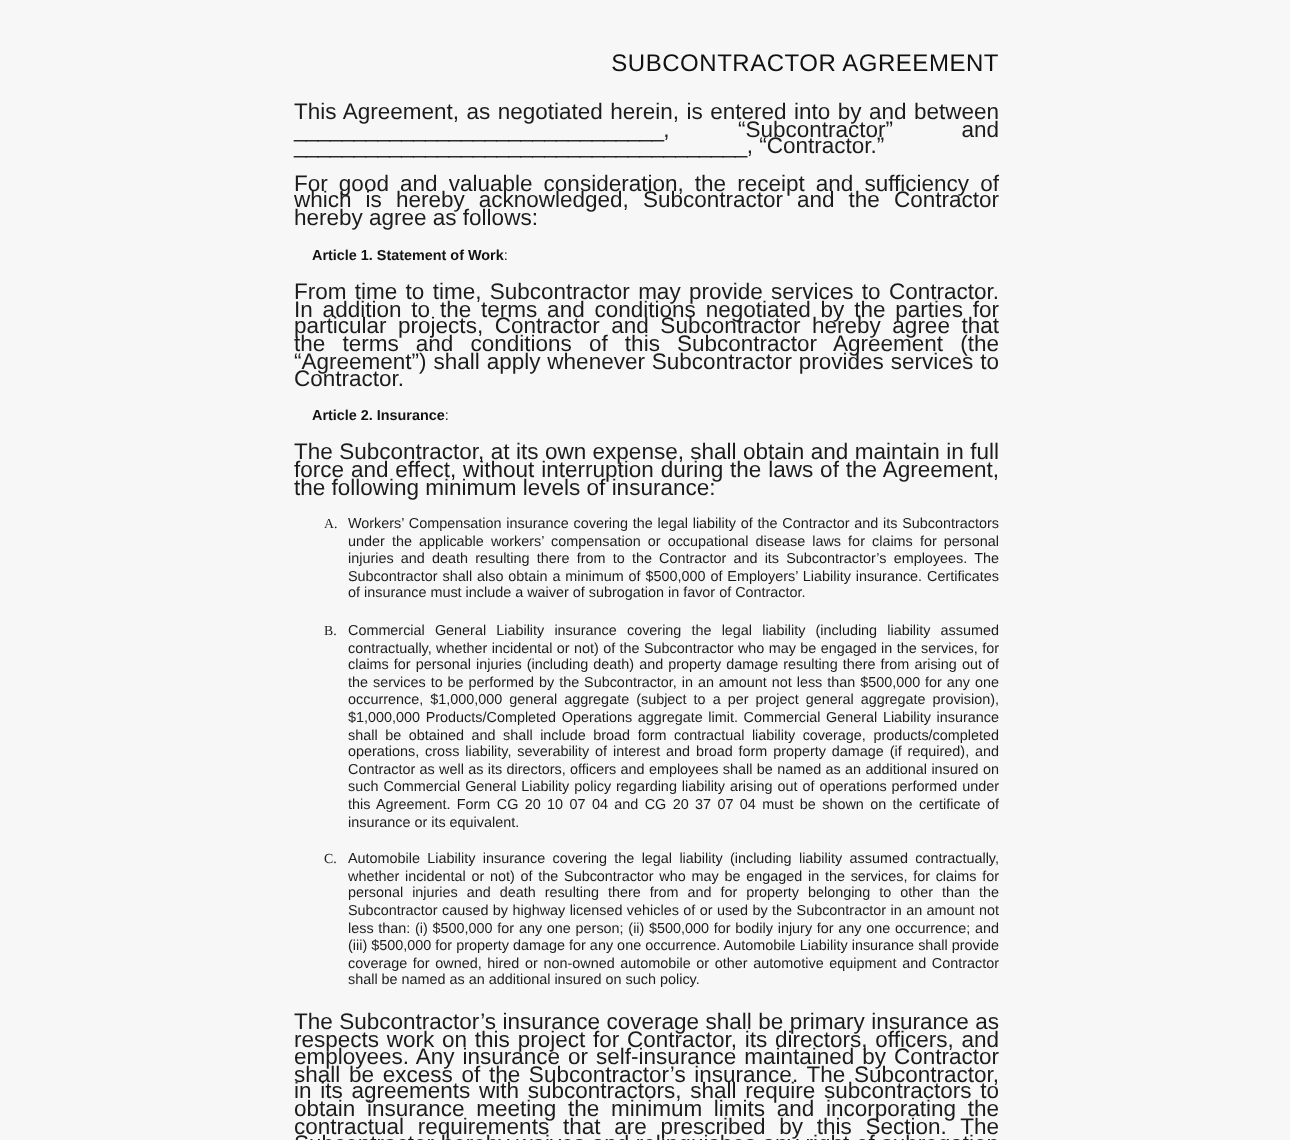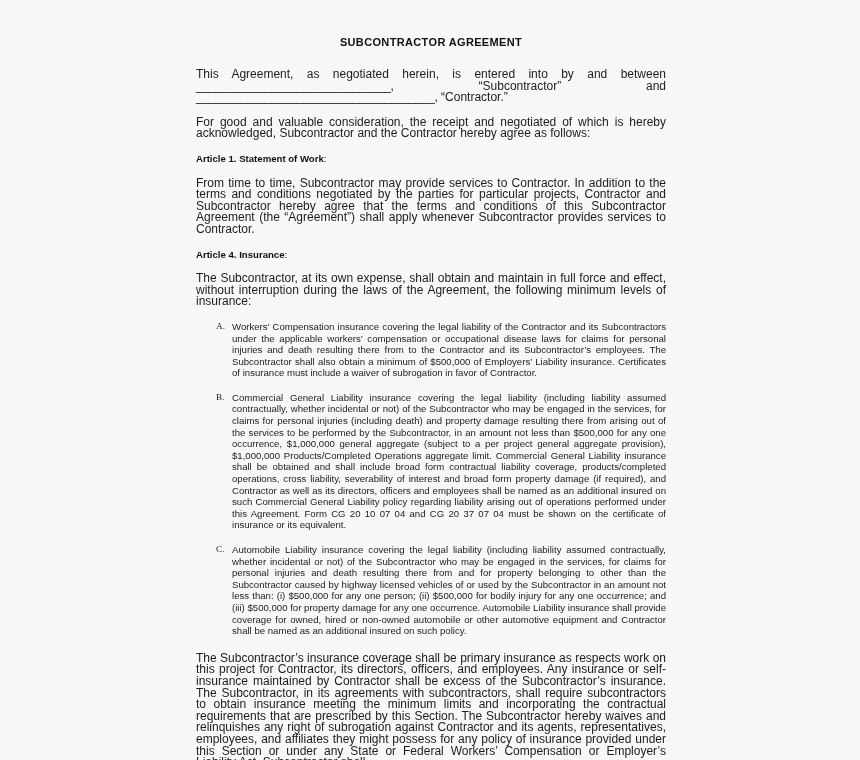--- a/index.html
+++ b/index.html
@@ -25,49 +25,49 @@
   }
 
   .doc-body {
     position: absolute;
     left: 196px;
     top: 36px;
     width: 470px;
   }
 
   .doc-title {
-    text-align: center;
-    font-size: 11px;
-    font-weight: bold;
+    text-align: right;
+    font-size: 16px;
+    font-weight: normal;
     letter-spacing: 0.35px;
     line-height: 13px;
     margin: 0 0 20px 0;
     color: #111;
   }
 
   p.para {
-    font-size: 12px;
+    font-size: 15px;
     line-height: 11.6px;
     text-align: justify;
     text-justify: inter-word;
     margin: 0 0 13px 0;
     color: #1c1c1c;
     -webkit-hyphens: none;
     hyphens: none;
   }
 
   p.para:last-child {
     margin-bottom: 16px;
   }
 
   h2.article-heading {
     font-size: 9.6px;
     line-height: 11.6px;
     font-weight: bold;
-    margin: 0 0 13px 0;
+    margin: 0 0 13px 12px;
     color: #111;
     text-align: left;
   }
   h2.article-heading .colon {
     font-weight: normal;
   }
 
   ol.lettered {
     list-style: none;
     margin: 0 0 13px 0;
@@ -107,27 +107,27 @@
 </head>
 <body>
 
 <div class="page">
   <div class="doc-body">
 
     <h1 class="doc-title">SUBCONTRACTOR AGREEMENT</h1>
 
     <p class="para"><span>This Agreement, as negotiated herein, is entered into by and between </span><span class="blank">_______________________________</span><span>,</span> <span>“Subcontractor” and </span><span class="blank">______________________________________</span><span>, “Contractor.”</span></p>
 
-    <p class="para">For good and valuable consideration, the receipt and negotiated of which is hereby acknowledged, Subcontractor and the Contractor hereby agree as follows:</p>
+    <p class="para">For good and valuable consideration, the receipt and sufficiency of which is hereby acknowledged, Subcontractor and the Contractor hereby agree as follows:</p>
 
     <h2 class="article-heading"><span>Article 1.  Statement of Work</span><span class="colon">:</span></h2>
 
     <p class="para">From time to time, Subcontractor may provide services to Contractor.  In addition to the terms and conditions negotiated by the parties for particular projects, Contractor and Subcontractor hereby agree that the terms and conditions of this Subcontractor Agreement (the “Agreement”) shall apply whenever Subcontractor provides services to Contractor.</p>
 
-    <h2 class="article-heading"><span>Article 4.  Insurance</span><span class="colon">:</span></h2>
+    <h2 class="article-heading"><span>Article 2.  Insurance</span><span class="colon">:</span></h2>
 
     <p class="para">The Subcontractor, at its own expense, shall obtain and maintain in full force and effect, without interruption during the laws of the Agreement, the following minimum levels of insurance:</p>
 
     <ol class="lettered">
       <li>
         <span class="marker">A.</span>
         <span>Workers’ Compensation insurance covering the legal liability of the Contractor and its Subcontractors under the applicable workers’ compensation or occupational disease laws for claims for personal injuries and death resulting there from to the Contractor and its Subcontractor’s employees.  The Subcontractor shall also obtain a minimum of $500,000 of Employers’ Liability insurance.  Certificates of insurance must include a waiver of subrogation in favor of Contractor.</span>
       </li>
       <li>
         <span class="marker">B.</span>

